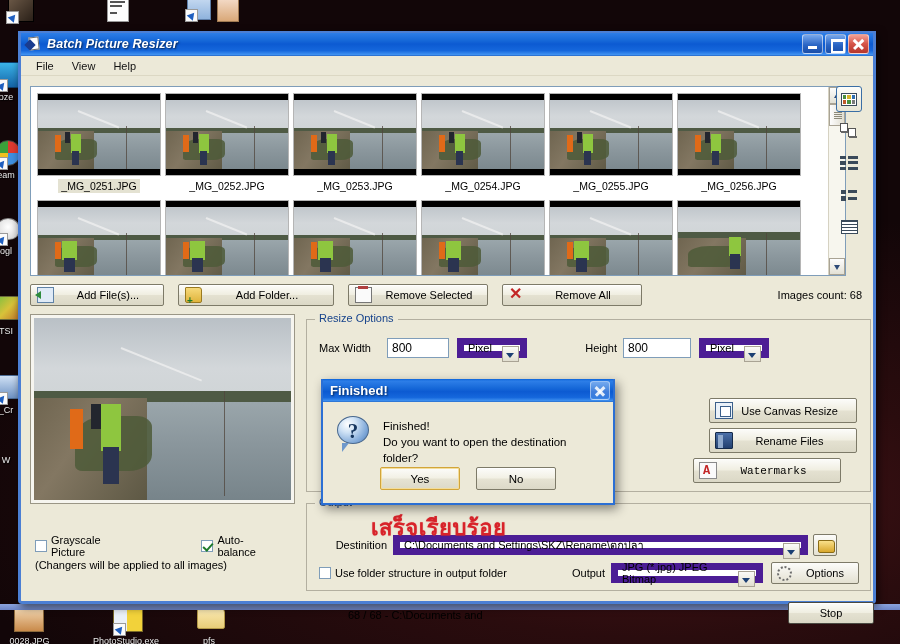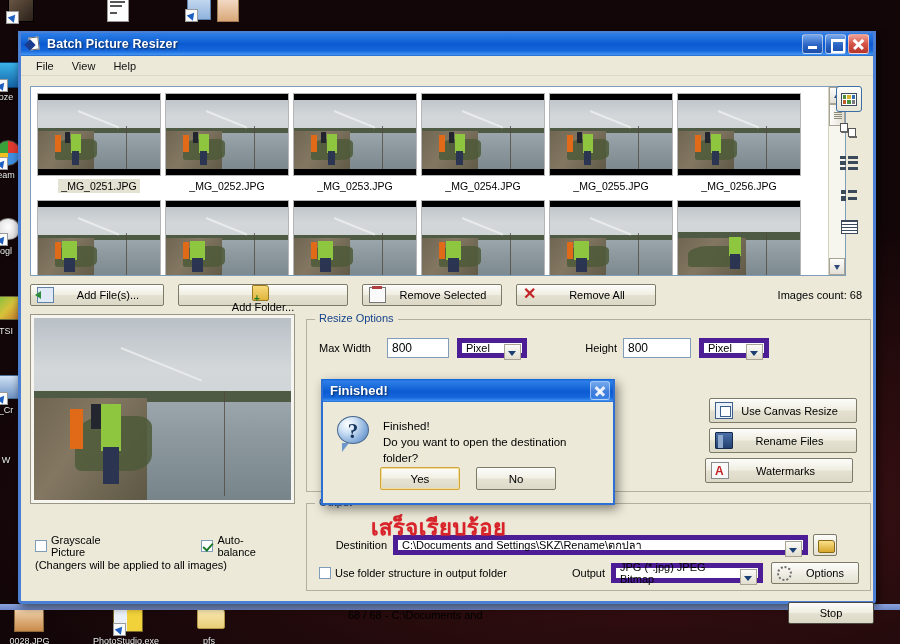--- a/index.html
+++ b/index.html
@@ -67,20 +67,21 @@
     box-shadow: 2px 3px 9px rgba(0,0,0,.6);
   }
   #titlebar {
     height: 25px;
     background: linear-gradient(to bottom,
        #0a63d8 0%, #2d7ee8 8%, #1668d8 38%,
        #0c5ad2 52%, #1567dc 78%, #3e90f0 94%, #2466c4 100%);
     display: flex; align-items: center;
     padding: 0 2px 0 5px;
     position: relative;
+    font-style: italic;
   }
   #titlebar::before {
     content: "";
     position: absolute; left: 0; top: 0; right: 0; height: 2px;
     background: #4b7fd4;
   }
   .title-ico {
     width: 16px; height: 16px;
     margin-right: 5px;
     position: relative; flex: none;
@@ -333,21 +334,21 @@
     display: flex; align-items: center;
     padding: 0 6px;
     font-size: 11px; color: #000;
     cursor: pointer;
     margin-right: 14px;
     box-shadow: inset 0 1px 0 #fff;
   }
   .tbtn .tico { width: 17px; height: 16px; margin-right: 5px; position: relative; flex: none; }
   .tbtn .lab { flex: 1; text-align: center; }
   .tb-w1 { width: 134px; }
-  .tb-w2 { width: 170px; flex-direction: column; }
+  .tb-w2 { width: 156px; }
   .tb-w3 { width: 140px; }
   .tb-w4 { width: 140px; }
   .count-txt {
     margin-left: auto;
     font-size: 11px; color: #000;
     padding-right: 8px;
   }
   
   .ico-addfile { background:#dfeaf6; border:1px solid #5f82a6; }
   .ico-addfile::after { content:""; position:absolute; left:-3px; top:3px;
@@ -448,21 +449,21 @@
     background: #fff;
     border: 1px solid #7f9db9;
     height: 20px;
     font-size: 12px;
     padding: 0 4px;
     display: flex; align-items: center;
     color: #000;
   }
   .combo {
     background: #fff;
-    border: 5px solid #4c1d95;
+    border: 7px solid #4c1d95;
     height: 20px;
     font-size: 11px;
     padding: 0 20px 0 4px;
     display: flex; align-items: center;
     color: #000;
     position: relative;
     cursor: pointer;
   }
   .combo::after {
     content: "";
@@ -1128,21 +1129,21 @@
     </div>
 
     <div class="sidebtn" style="left:402px;top:78px;">
       <div class="sico ico-canvas"></div>
       <div class="lab">Use Canvas Resize</div>
     </div>
     <div class="sidebtn" style="left:402px;top:108px;">
       <div class="sico ico-rename"></div>
       <div class="lab">Rename Files</div>
     </div>
-    <div class="sidebtn" style="left:398px;top:138px;">
+    <div class="sidebtn" style="left:386px;top:138px;font-family:Liberation Mono, monospace;">
       <div class="sico ico-water"></div>
       <div class="lab">Watermarks</div>
     </div>
   </div>
 
   <div class="group" id="grp-output">
     <div class="gtitle">Output</div>
 
     <div id="dest-row">
       <div class="fld-lab" style="width:68px;text-align:right;">Destinition</div>

